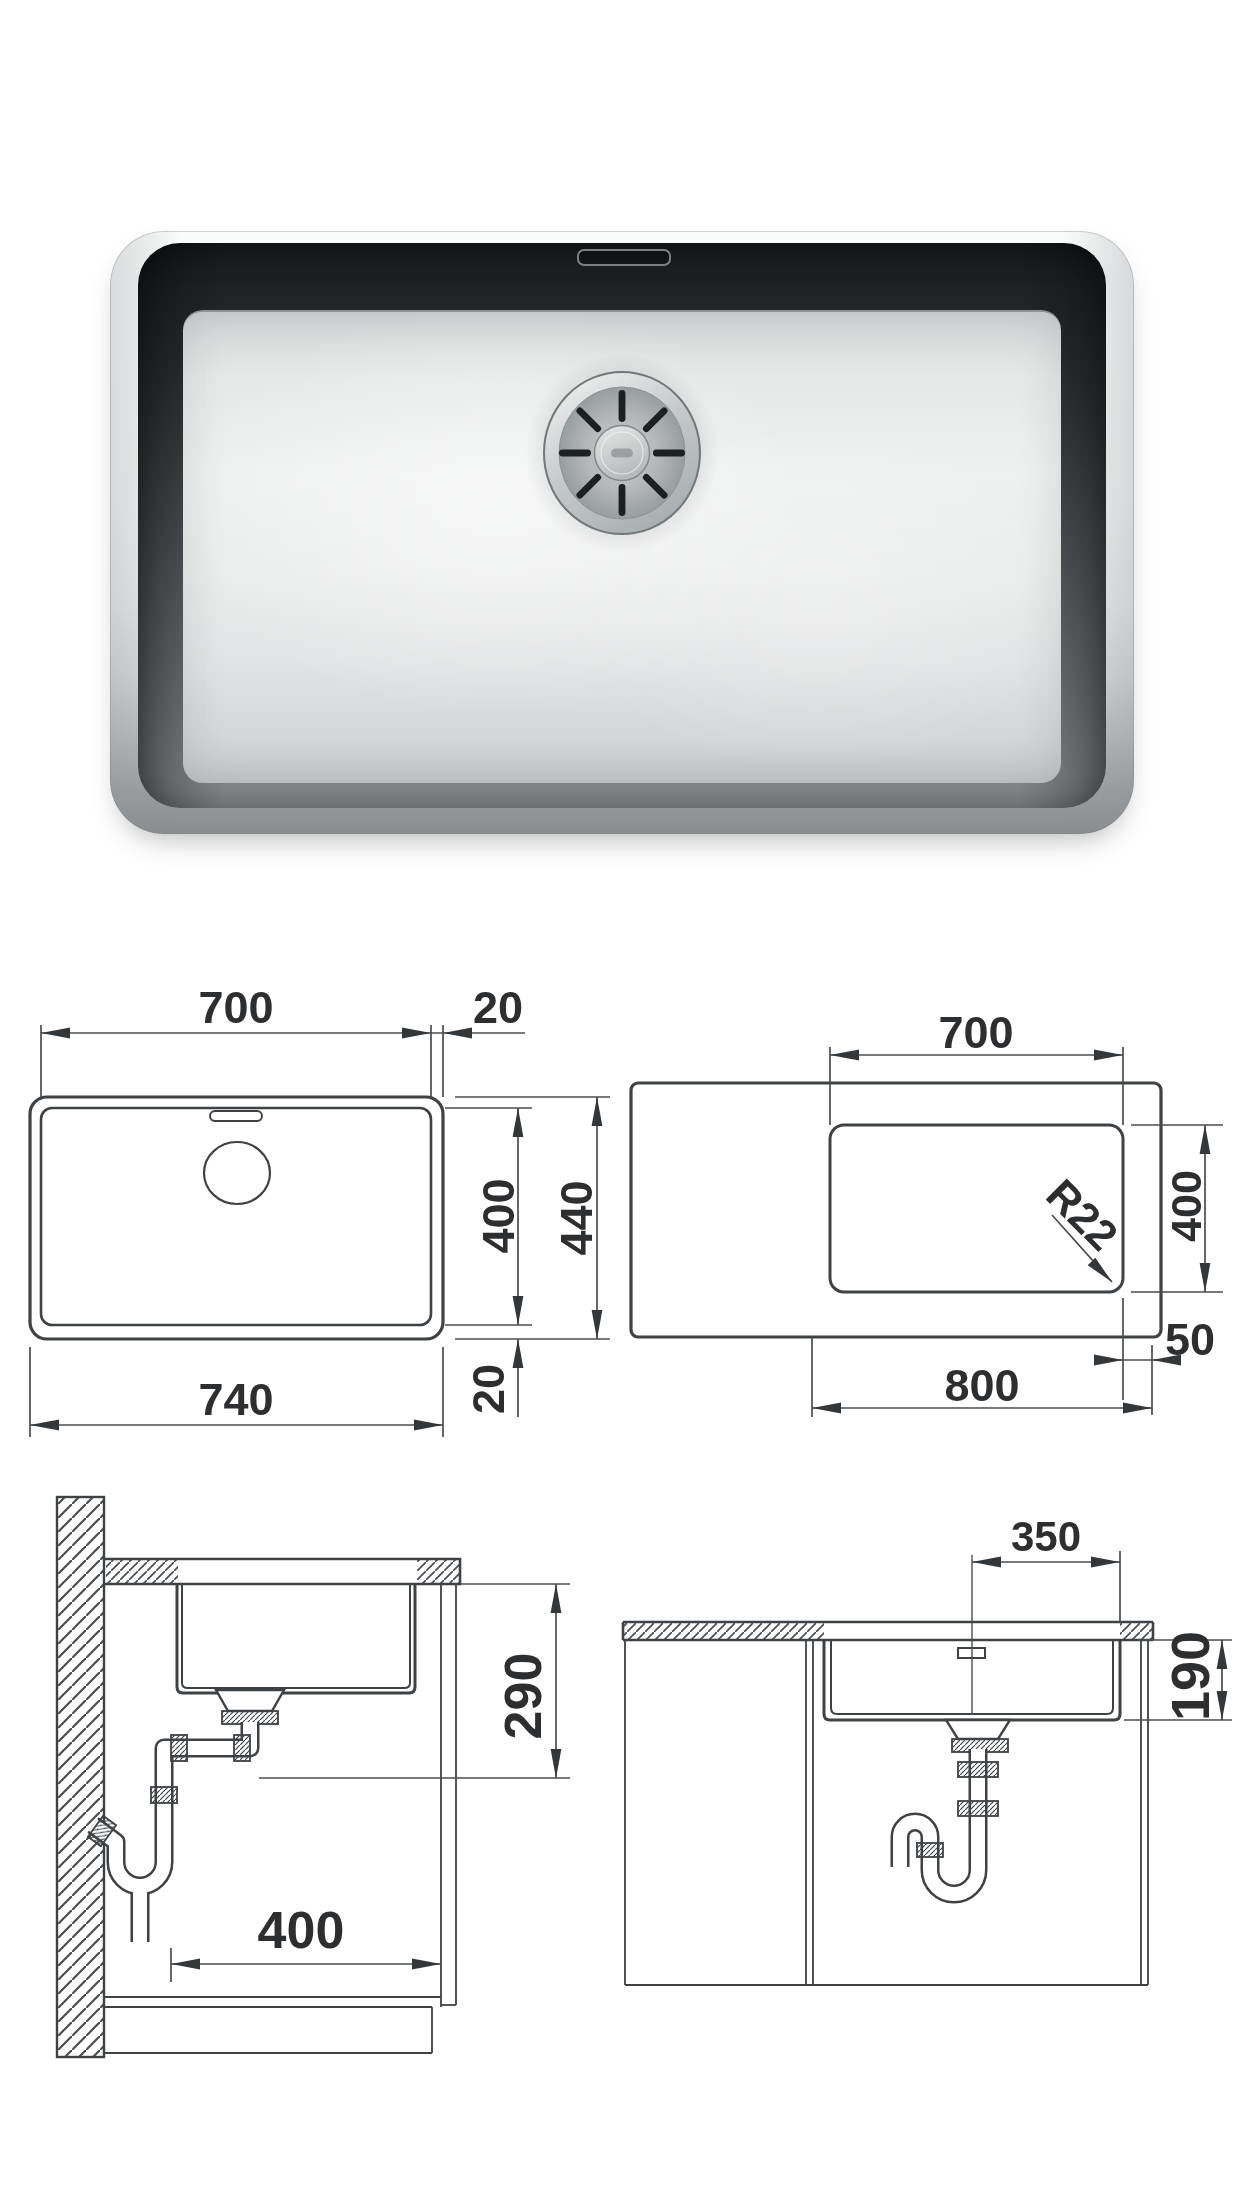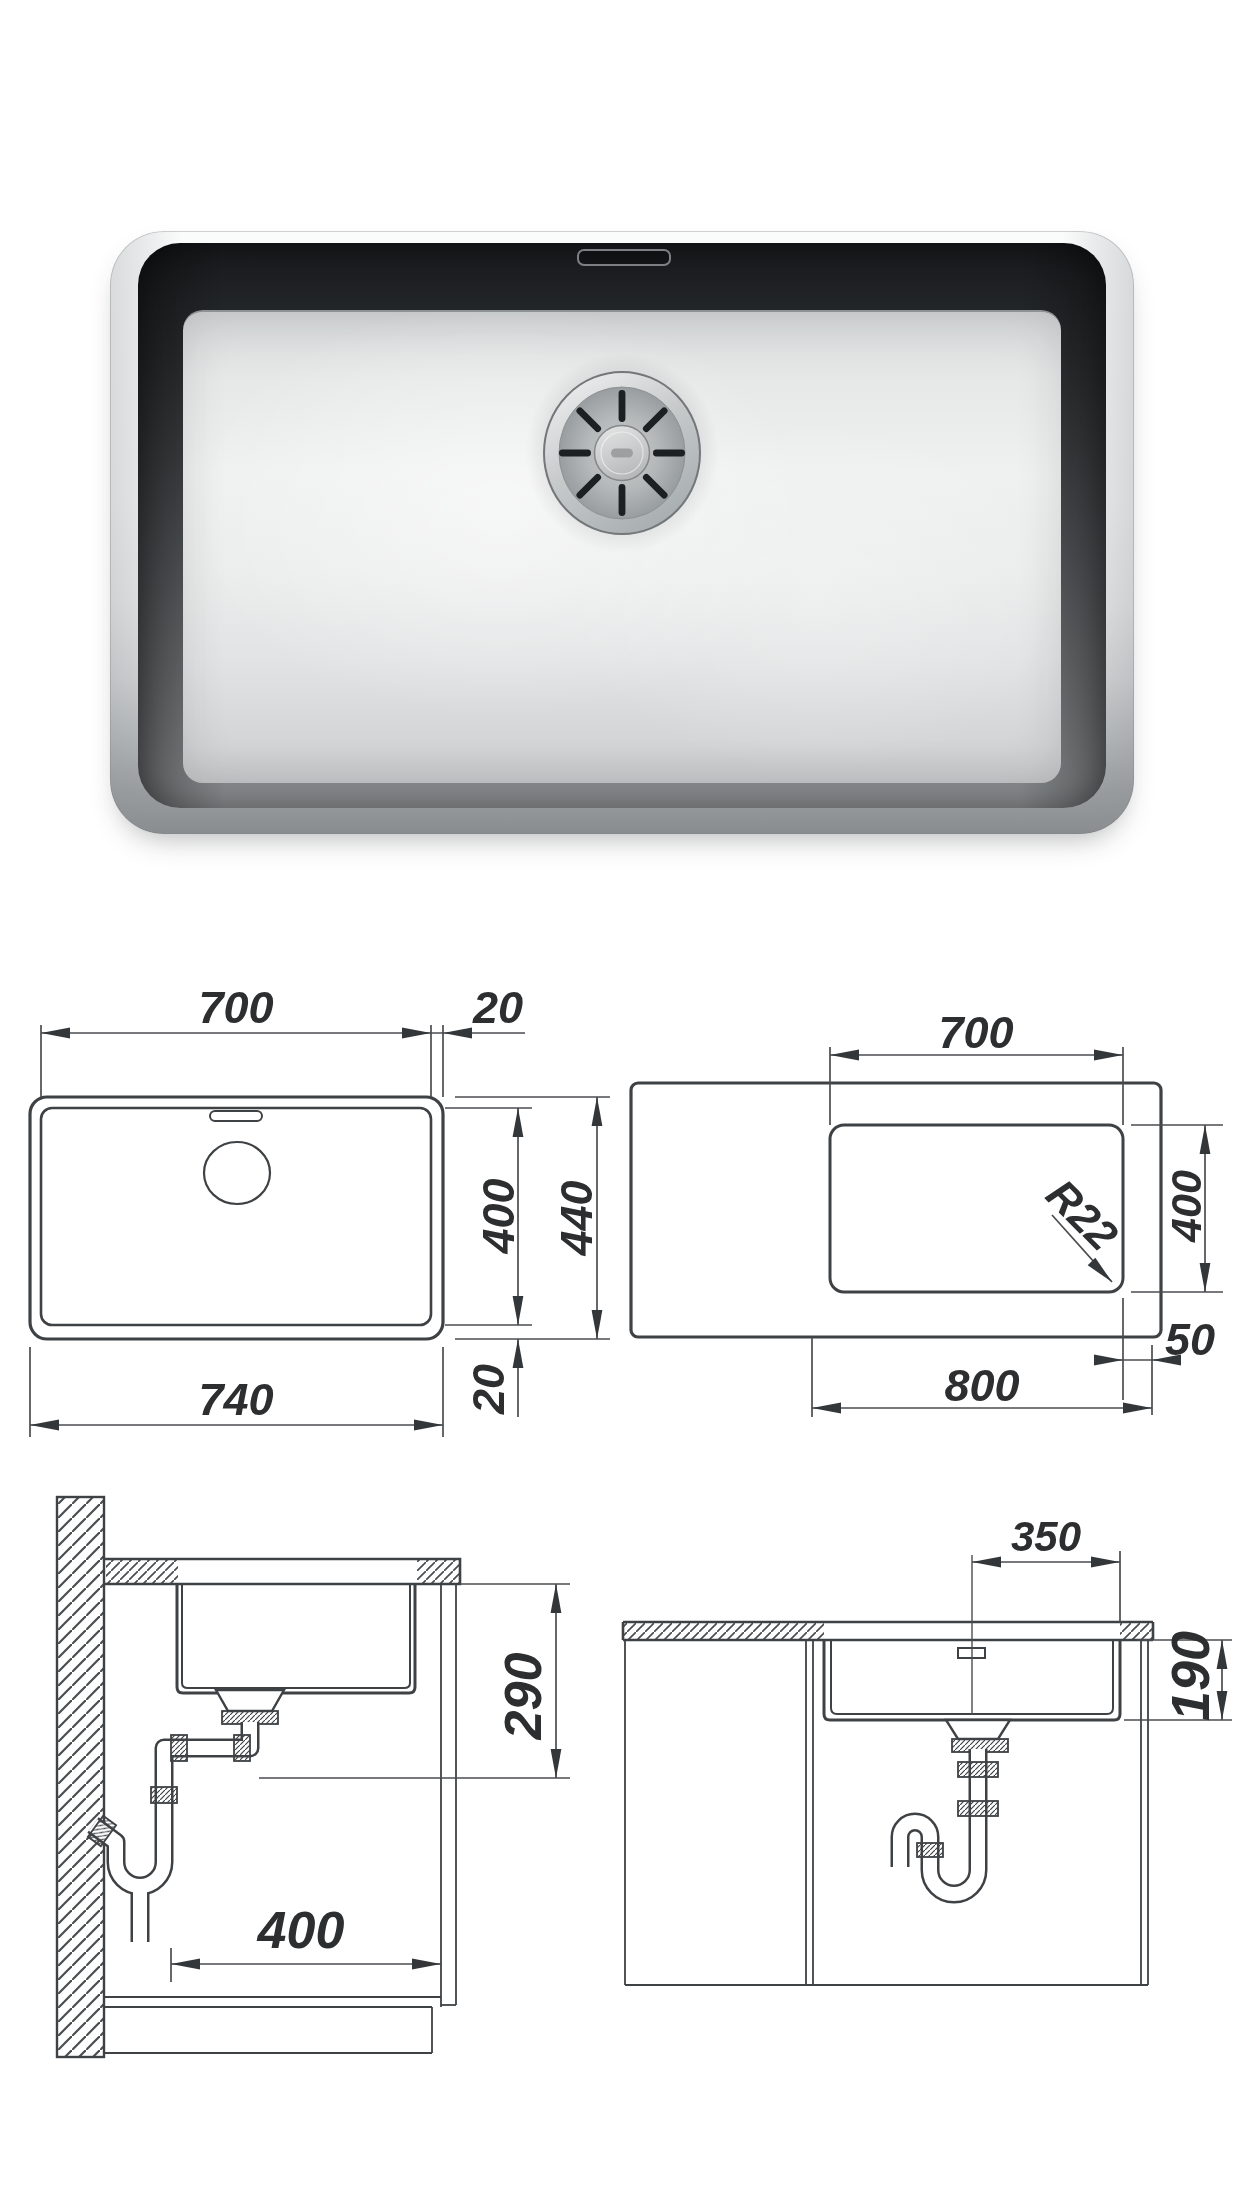--- a/index.html
+++ b/index.html
@@ -1,17 +1,17 @@
 <!DOCTYPE html>
 <html><head>
 <meta charset="utf-8">
 <style>
   html,body{margin:0;padding:0;background:#ffffff;}
   .canvas{position:relative;width:1242px;height:2208px;background:#ffffff;overflow:hidden;
-          font-family:"Liberation Sans",sans-serif;font-style:italic;}
+          font-family:"Liberation Sans",sans-serif;}
 
   
   .photo{position:absolute;left:110px;top:231px;width:1024px;height:603px;}
   .photo-body{position:absolute;inset:0;border-radius:54px;
     background:
       linear-gradient(90deg, rgba(140,145,148,.30), rgba(255,255,255,0) 7%, rgba(255,255,255,0) 93%, rgba(140,145,148,.32)),
       linear-gradient(180deg,#fafbfb 0%,#f6f7f7 45%,#eceded 62%,#d8dadb 74%,#b9bcbd 84%,#9b9ea0 93%,#898c8e 100%);
     box-shadow:0 14px 28px -10px rgba(45,50,53,.35), inset 0 0 0 1px rgba(125,130,133,.35);}
   .bowl{position:absolute;left:28px;right:28px;top:12px;bottom:26px;border-radius:42px;
     background:

